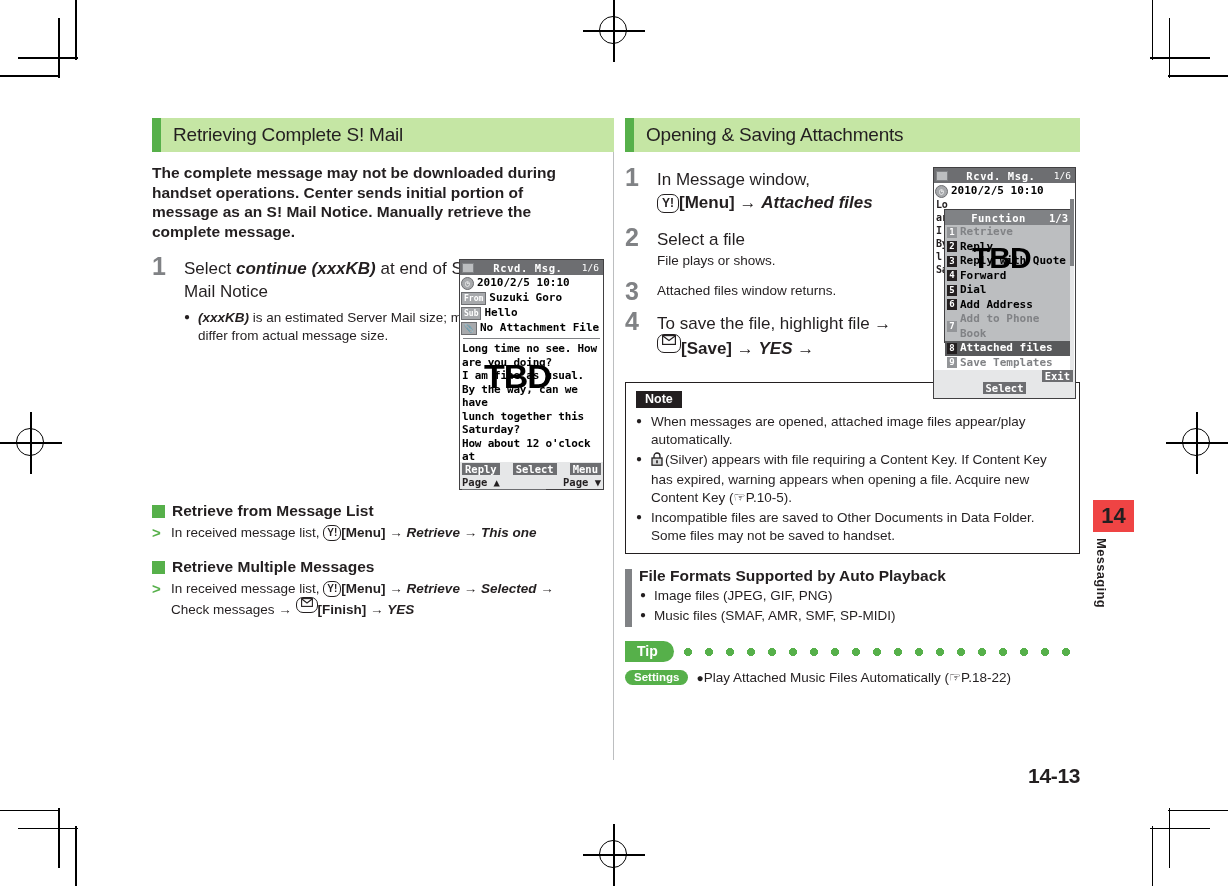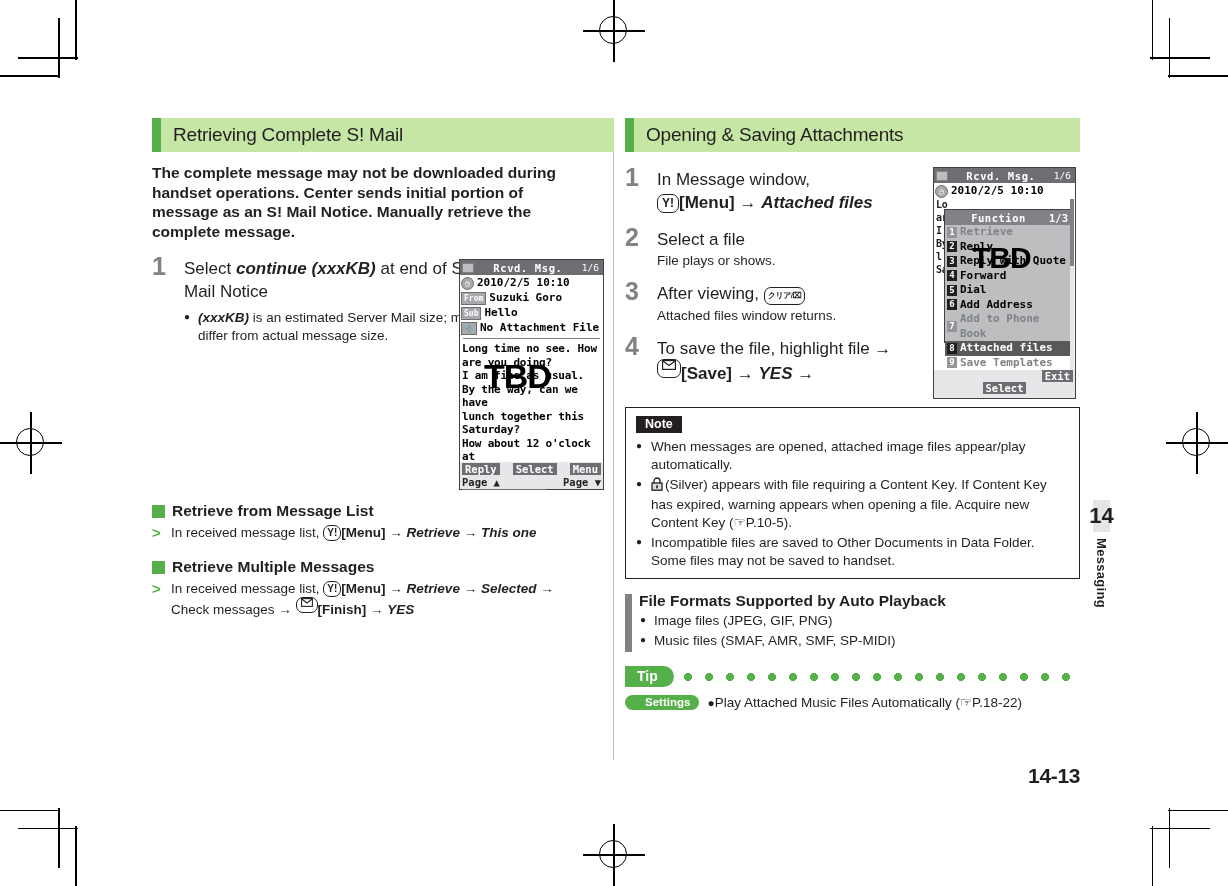--- a/index.html
+++ b/index.html
@@ -78,26 +78,26 @@
 
   
   .tipwrap{margin-top:16px;display:flex;align-items:center;}
   .tip-pill{background:#56b04a;color:#fff;font-size:14px;font-weight:bold;
             padding:2px 16px 3px 12px;border-radius:0 11px 11px 0;position:relative;left:0;}
   .tip-dots{flex:1;height:12px;margin-left:8px;
             background-image:radial-gradient(circle 4px at 6px 6px,#56b04a 99%,transparent 100%);
             background-size:21px 12px;background-repeat:repeat-x;}
   .tipline{display:flex;align-items:center;margin-top:7px;}
   .set-pill{background:#56b04a;color:#fff;font-size:11.5px;font-weight:bold;
-            padding:1px 9px 2px 20px;border-radius:9px;flex:0 0 auto;}
+            padding:1px 9px 2px 9px;border-radius:9px;flex:0 0 auto;}
   .tiptxt{font-size:13.5px;margin-left:8px;}
   .tiptxt .dot{font-size:12px;}
 
   
-  .chaptab{position:absolute;left:1093px;top:500px;width:17px;height:32px;background:#e5e5e5;
+  .chaptab{position:absolute;left:1093px;top:500px;width:41px;height:32px;background:#ef4444;
            display:flex;align-items:center;justify-content:center;}
   .chaptab span{font-size:22px;font-weight:bold;color:#231f20;}
   .chapname{position:absolute;left:1094px;top:538px;font-size:13px;font-weight:bold;
             writing-mode:vertical-rl;text-orientation:mixed;letter-spacing:.3px;}
   .pagenum{position:absolute;left:1028px;top:764px;font-size:21px;font-weight:bold;letter-spacing:-.3px;}
 
   
   .phone{position:absolute;border:1.5px solid #414042;background:#d9dadb;box-sizing:border-box;}
   .ph-title{height:15px;background:#6d6e71;color:#fff;display:flex;align-items:center;
             font-family:"DejaVu Sans Mono",monospace;font-size:10.5px;padding:0 2px;justify-content:space-between;}
@@ -296,21 +296,20 @@
     </div>
 
     <div class="step" style="margin-top:14px;width:290px;">
       <div class="num">2</div>
       <div class="lead">Select a file</div>
       <div class="sub">File plays or shows.</div>
     </div>
 
     <div class="step" style="margin-top:12px;width:290px;">
       <div class="num">3</div>
-      <div class="lead"><span>After viewing,</span> <span class="key key-clr" style="height:16px;line-height:15px;"><span>クリア/⌧</span></span></div>
       <div class="sub">Attached files window returns.</div>
     </div>
 
     <div class="step" style="margin-top:12px;width:290px;">
       <div class="num">4</div>
       <div class="lead"><span>To save the file, highlight file </span><span class="arr">→</span></div>
       <div class="lead"><span class="key" style="height:17px;line-height:15px;padding:0 4px;"><svg width="14" height="10" viewBox="0 0 14 10">
               <rect x="0.6" y="0.6" width="12.8" height="8.8" fill="none" stroke="#231f20" stroke-width="1.2"></rect>
               <path d="M0.9 1.1 L7 5.6 L13.1 1.1" fill="none" stroke="#231f20" stroke-width="1.2"></path>
             </svg></span><span class="b">[Save]</span> <span class="arr">→</span> <span class="i">YES</span> <span class="arr">→</span></div>

